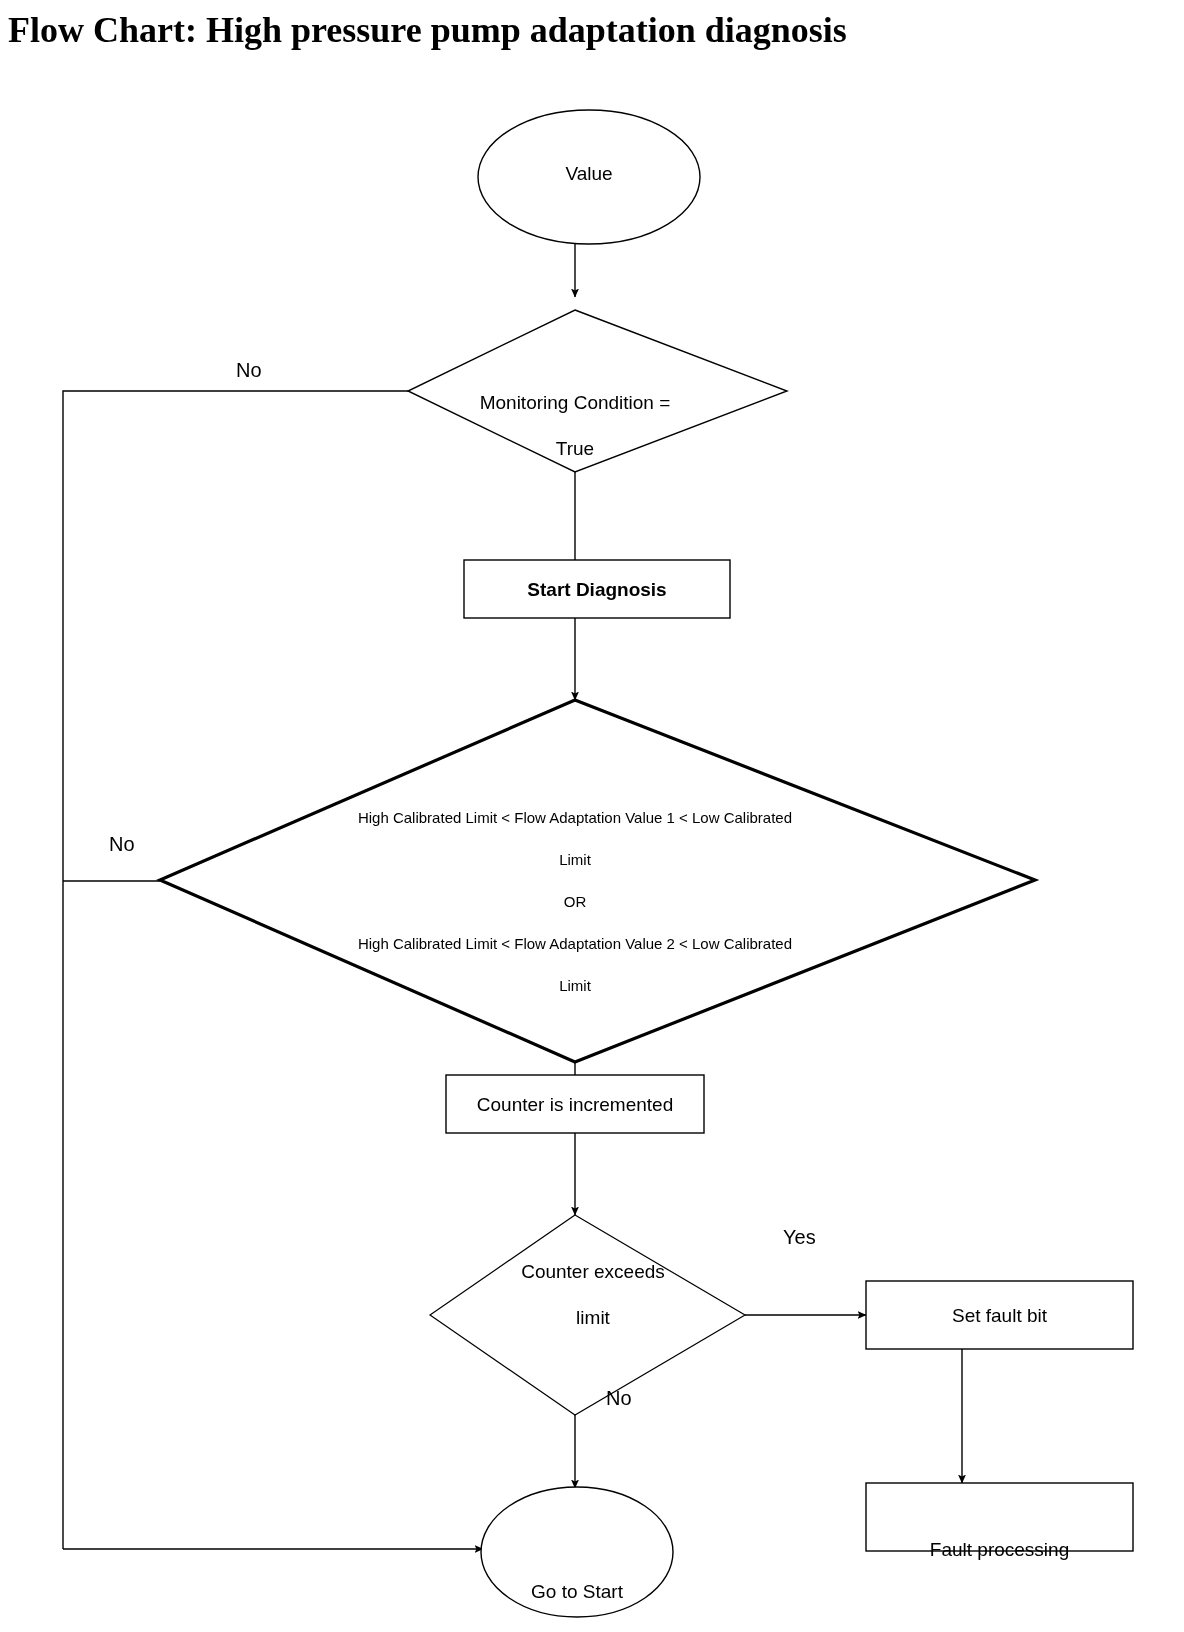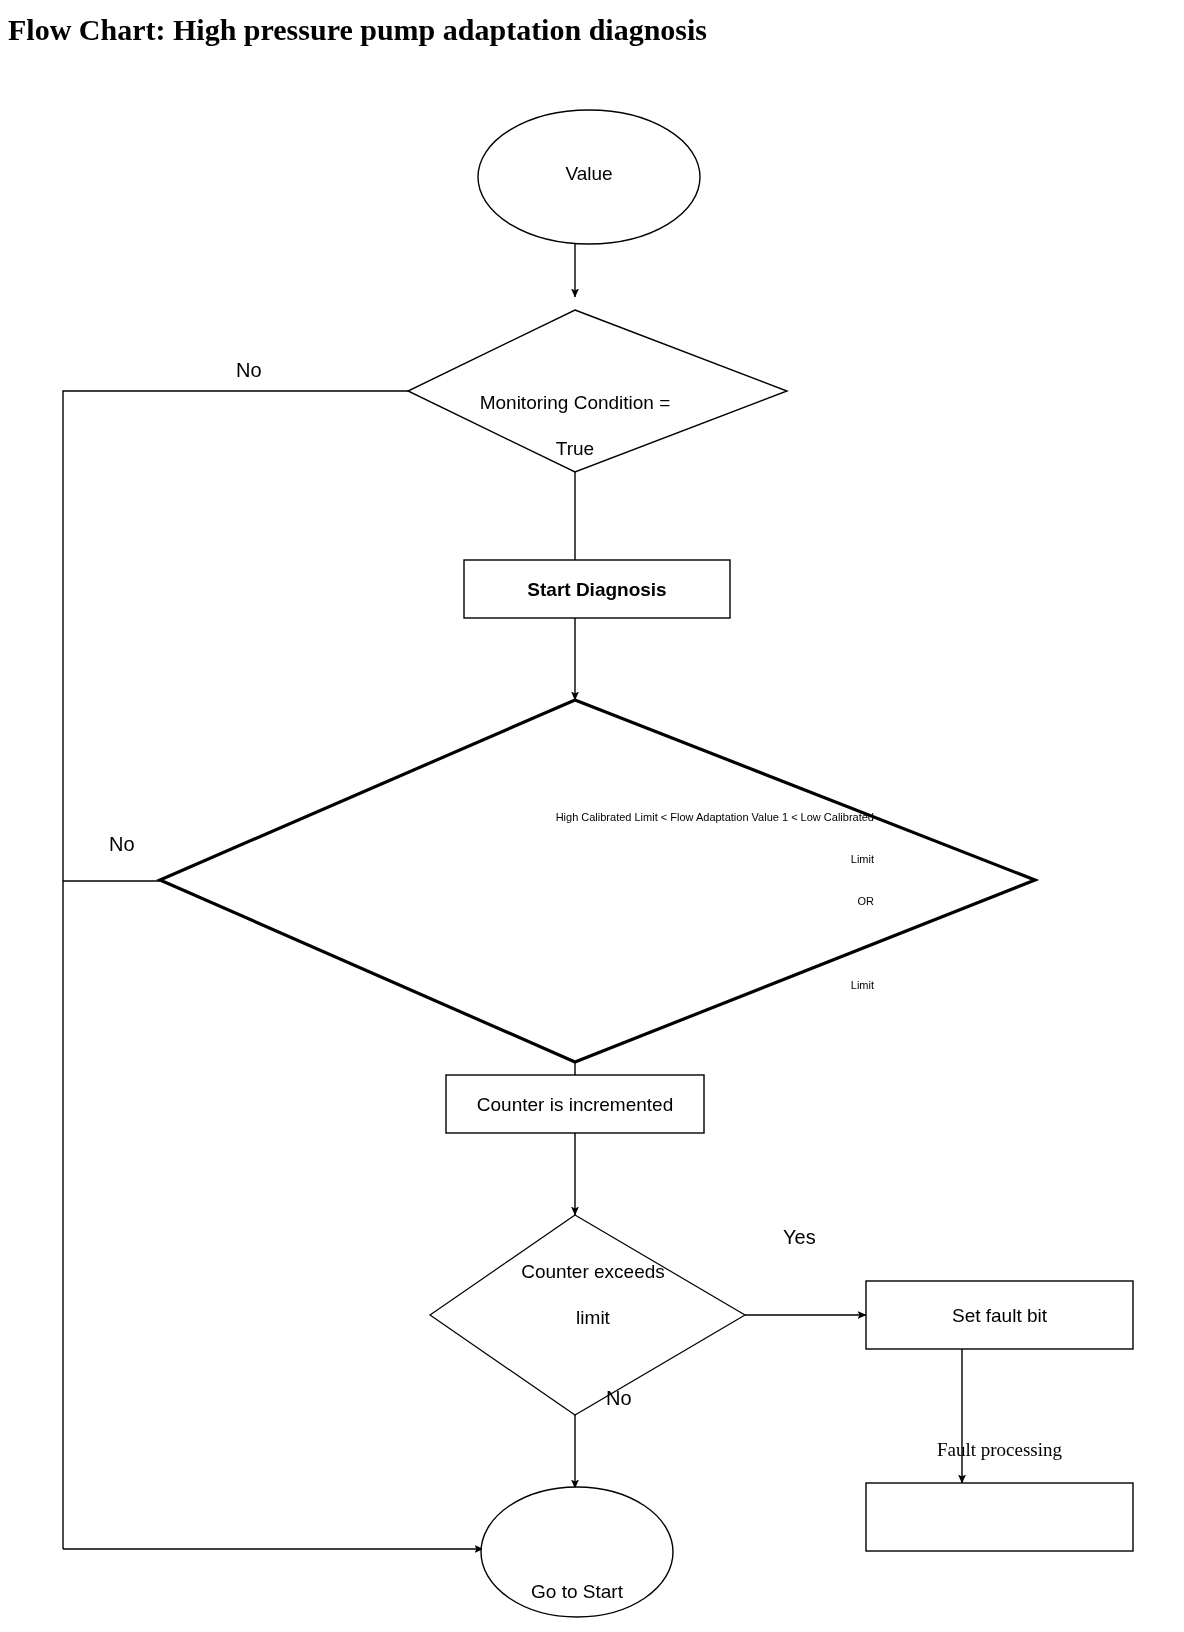--- a/index.html
+++ b/index.html
@@ -14,21 +14,21 @@
     font-family: "Liberation Sans", sans-serif;
     color: #000000;
     overflow: hidden;
   }
   #page-title {
     position: absolute;
     left: 8px;
     top: 14px;
     font-family: "Liberation Serif", serif;
     font-weight: bold;
-    font-size: 30px;
+    font-size: 36px;
     line-height: 32px;
     white-space: nowrap;
     color: #000000;
   }
   #flow-canvas {
     position: absolute;
     left: 0;
     top: 0;
     width: 1184px;
     height: 1632px;
@@ -44,23 +44,22 @@
     white-space: pre-line;
   }
   .edge-label {
     position: absolute;
     font-family: "Liberation Sans", sans-serif;
     font-size: 20px;
     line-height: 24px;
     color: #000000;
   }
   .big-diamond-label {
-    font-size: 11px;
+    font-size: 15px;
     line-height: 21px;
-    text-align: right;
   }
 </style>
 </head>
 <body>
 
 <div id="page-title">Flow Chart: High pressure pump adaptation diagnosis</div>
 
 <svg id="flow-canvas" viewBox="0 0 1184 1632" xmlns="http://www.w3.org/2000/svg">
   <defs>
     <marker id="arrow" markerWidth="10" markerHeight="10" refX="8.5" refY="4" orient="auto" markerUnits="userSpaceOnUse">
@@ -118,34 +117,34 @@
   <span>Monitoring Condition =</span><br>
   <span>True</span>
 </div>
 
 <div class="node-label" style="left:470px; top:578px; width:254px;font-weight:bold;">Start Diagnosis</div>
 
 <div class="node-label big-diamond-label" style="left:276px; top:786px; width:598px;">
   <span>High Calibrated Limit &lt; Flow Adaptation Value 1 &lt; Low Calibrated</span><br>
   <span>Limit</span><br>
   <span>OR</span><br>
-  <br>
+  <span>High Calibrated Limit &lt; Flow Adaptation Value 2 &lt; Low Calibrated</span><br>
   <span>Limit</span>
 </div>
 
 <div class="node-label" style="left:452px; top:1093px; width:246px;">Counter is incremented</div>
 
 <div class="node-label" style="left:473px; top:1237px; width:240px;">
   <span>Counter exceeds</span><br>
   <span>limit</span>
 </div>
 
 <div class="node-label" style="left:872px; top:1304px; width:255px;">Set fault bit</div>
 
-<div class="node-label" style="left:872px; top:1438px; width:255px;font-family:Liberation Serif, serif;">Fault processing</div>
+<div class="node-label" style="left:872px; top:1538px; width:255px;">Fault processing</div>
 
 <div class="node-label" style="left:477px; top:1580px; width:200px;">Go to Start</div>
 
 <div class="edge-label" style="left:236px; top:358px;">No</div>
 
 <div class="edge-label" style="left:109px; top:832px;">No</div>
 
 <div class="edge-label" style="left:747px; top:1225px;margin-left:36px;">Yes</div>
 
 <div class="edge-label" style="left:606px; top:1386px;">No</div>

